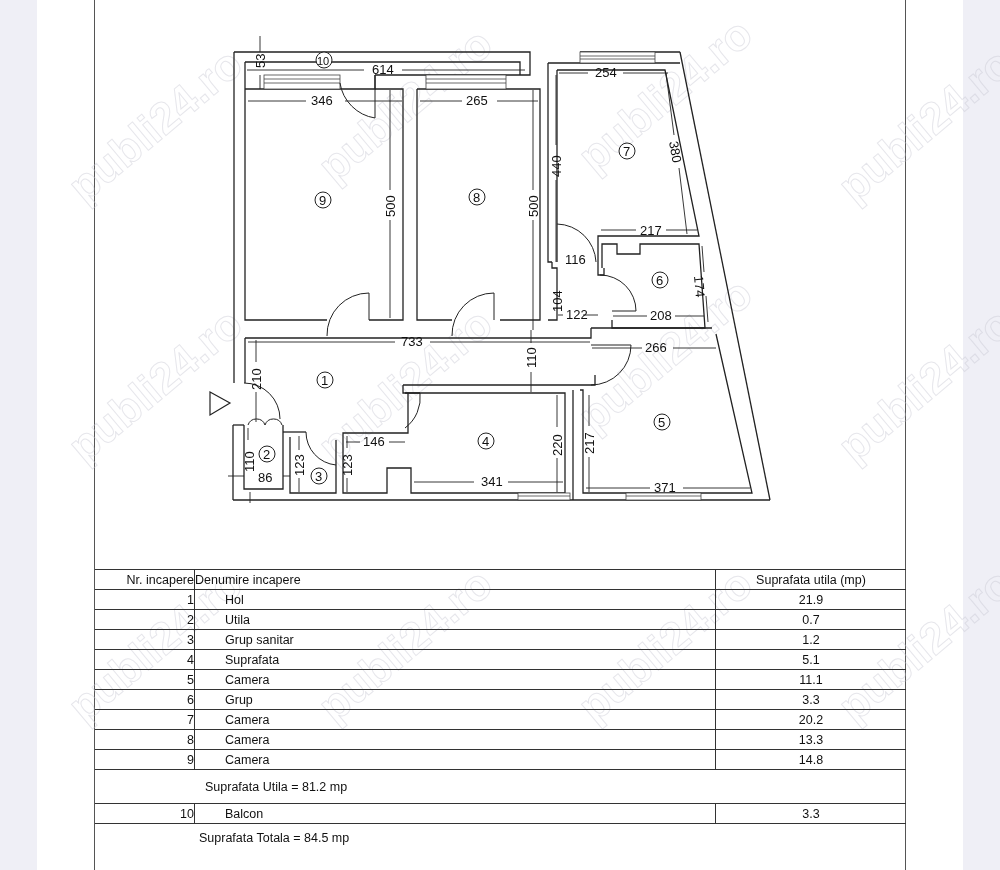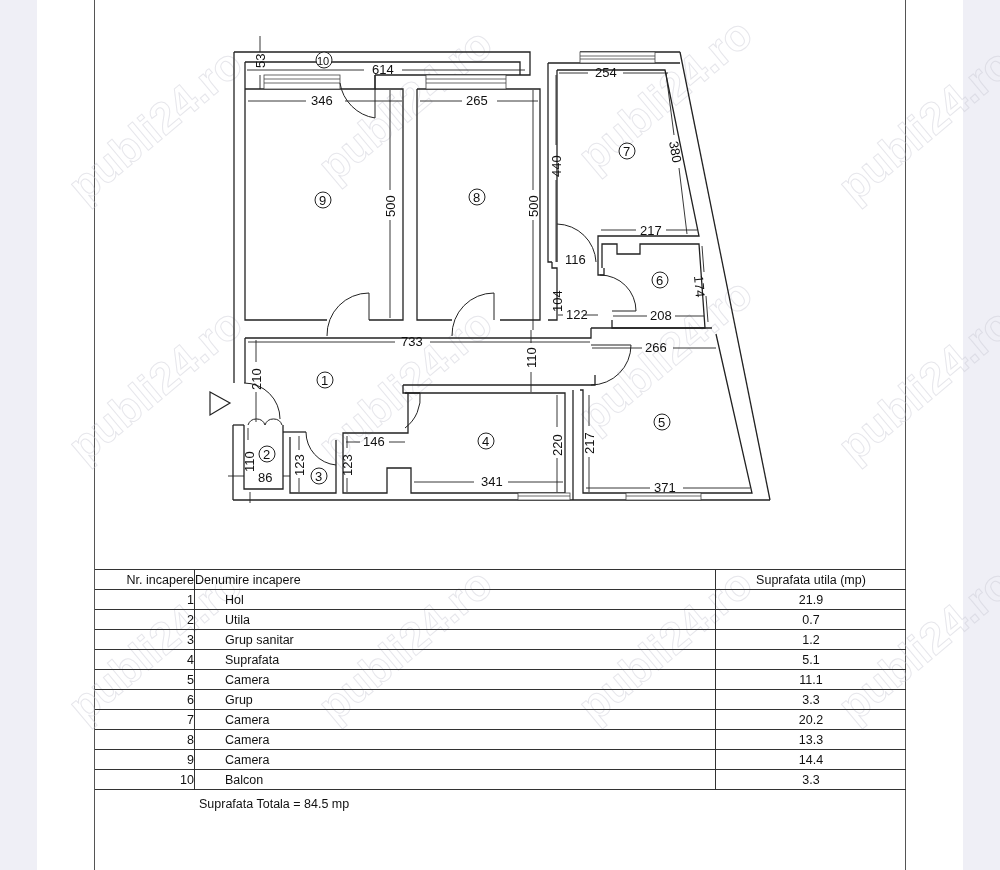--- a/index.html
+++ b/index.html
@@ -297,21 +297,24 @@
     <td class="c3">20.2</td>
   </tr>
   <tr>
     <td class="c1">8</td>
     <td class="c2">Camera</td>
     <td class="c3">13.3</td>
   </tr>
   <tr>
     <td class="c1">9</td>
     <td class="c2">Camera</td>
-    <td class="c3">14.4</td>
+    <td class="c3">14.8</td>
+  </tr>
+  <tr class="summary">
+    <td colspan="3">Suprafata Utila  = 81.2 mp</td>
   </tr>
   <tr>
     <td class="c1">10</td>
     <td class="c2">Balcon</td>
     <td class="c3">3.3</td>
   </tr>
   <tr class="total">
     <td colspan="3">Suprafata Totala  = 84.5 mp</td>
   </tr>
 </tbody>

